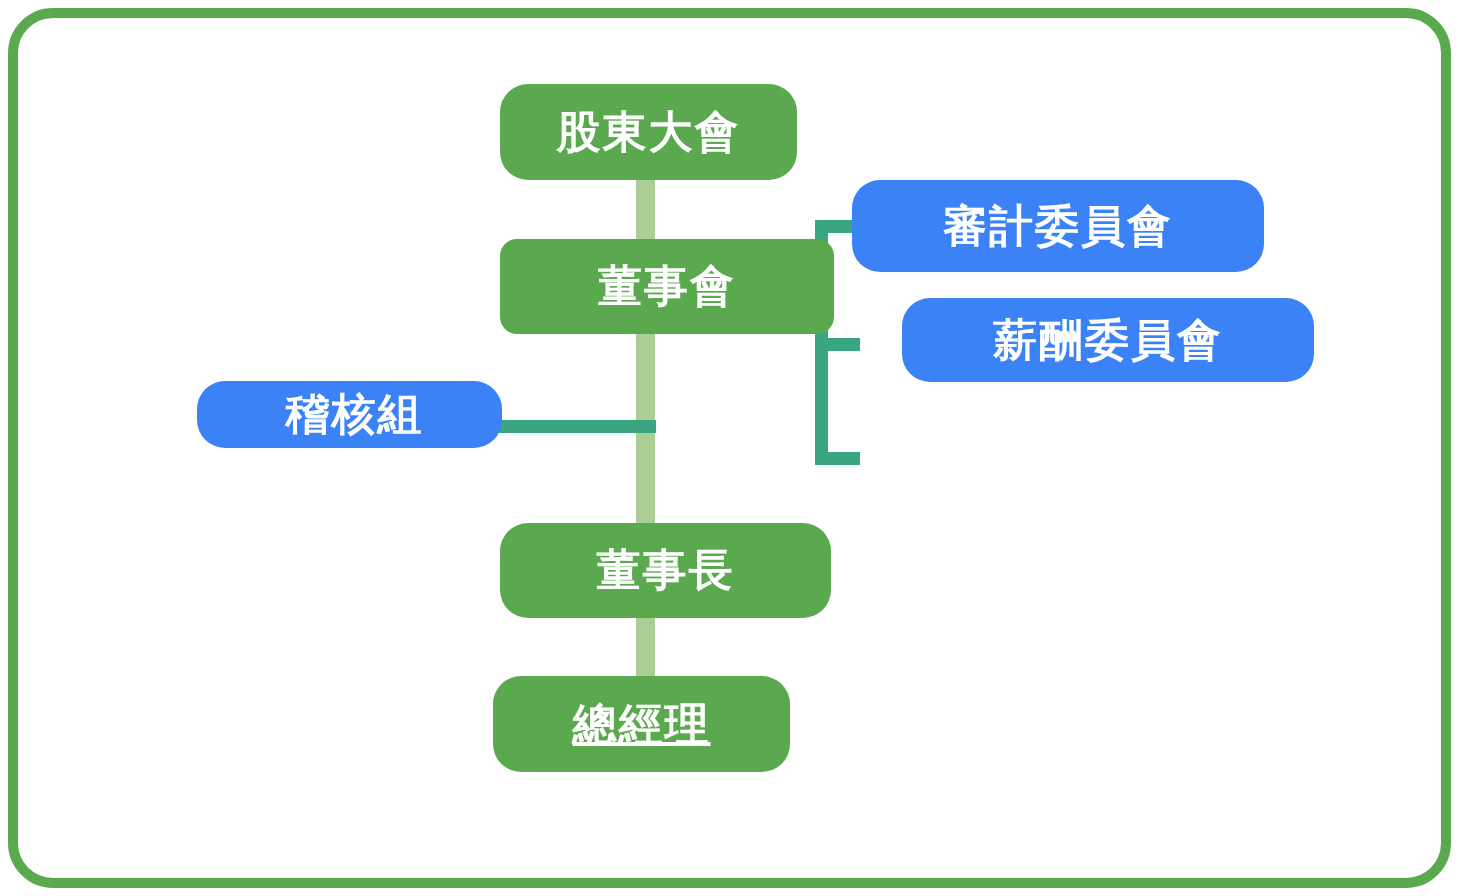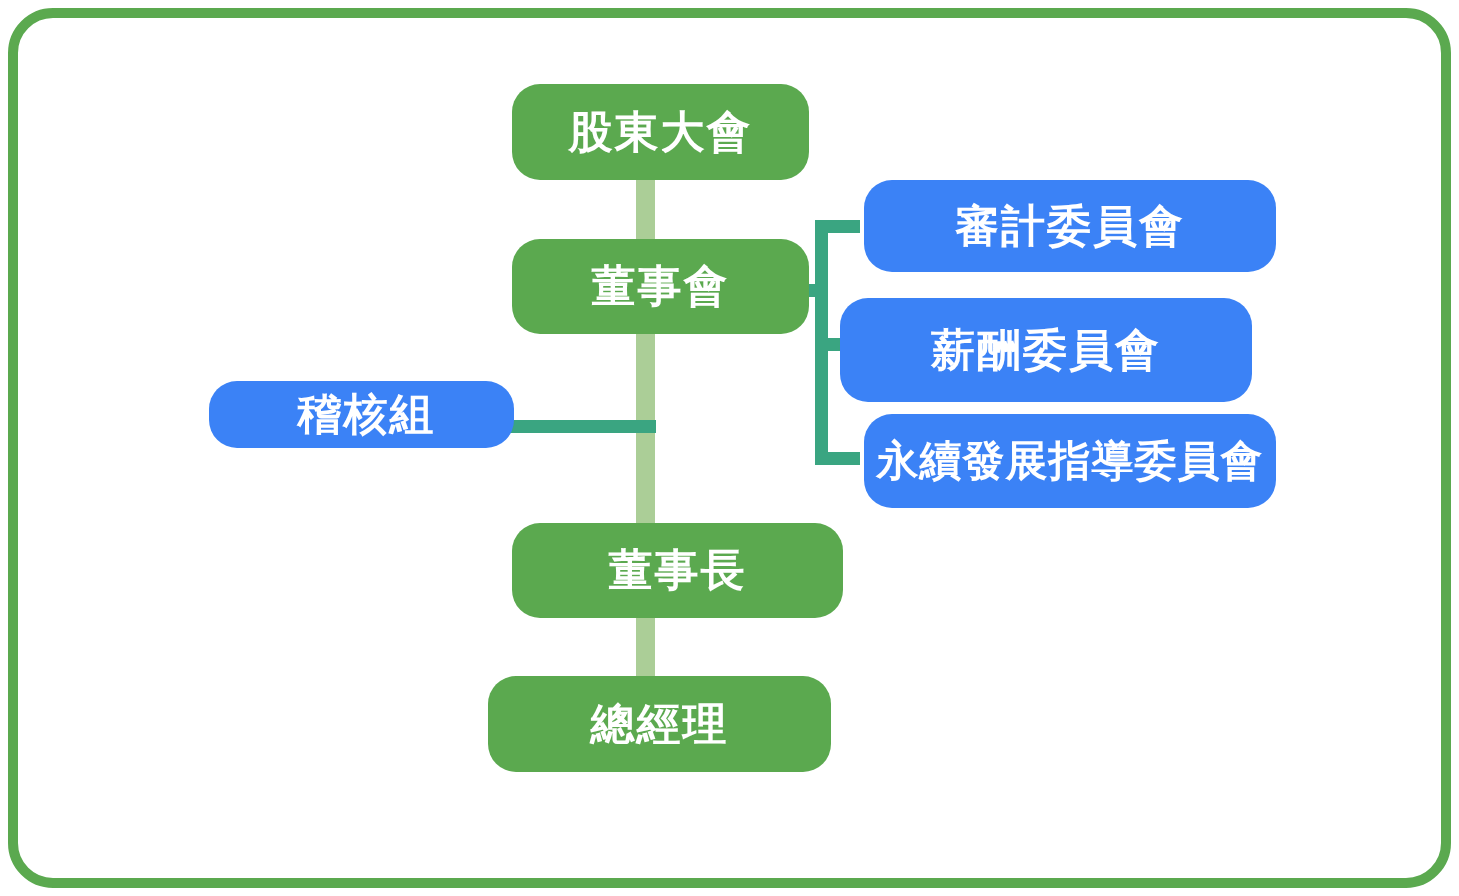--- a/index.html
+++ b/index.html
@@ -29,42 +29,41 @@
     align-items: center;
     justify-content: center;
     color: #ffffff;
     font-weight: bold;
     font-size: 44px;
     letter-spacing: 2px;
     border-radius: 28px;
     z-index: 3;
     text-align: center;
     white-space: nowrap;
-    margin-left: 12px;
   }
   .node.green { background: #5BA94F; }
   .node.teal  { background: #3b82f6; }
   .node.small-text { font-size: 42px; letter-spacing: 1px; }
 
   .line {
     position: absolute;
   }
   .line.pale { background: #ABCE97; z-index: 1; }
   .line.teal { background: #3AA581; z-index: 2; }
 
   
   #node-shareholders { left: 500px; top: 84px;  width: 297px; height: 96px; }
-  #node-board        { left: 500px; top: 239px; width: 297px; height: 95px; }
+  #node-board        { left: 500px; top: 239px; width: 334px; height: 95px; border-radius: 17px; }
   #node-chairman     { left: 500px; top: 523px; width: 331px; height: 95px; }
-  #node-president    { left: 476px; top: 676px; width: 343px; height: 96px; }
+  #node-president    { left: 493px; top: 676px; width: 297px; height: 96px; text-decoration: underline; }
 
   
   #node-audit-office { left: 197px; top: 381px; width: 295px; height: 67px; padding-left: 10px; }
   #node-audit-committee          { left: 852px; top: 180px; width: 412px; height: 92px; }
-  #node-compensation-committee   { left: 828px; top: 298px; width: 412px; height: 104px; }
+  #node-compensation-committee   { left: 902px; top: 298px; width: 412px; height: 84px; }
   #node-sustainability-committee { left: 852px; top: 414px; width: 412px; height: 94px; }
 
   
   #line-main-vertical   { left: 636px; top: 130px; width: 19px;  height: 572px; }
   #line-audit-office    { left: 460px; top: 420px; width: 196px; height: 13px; }
   #line-board-arm       { left: 780px; top: 284px; width: 46px;  height: 13px; }
   #line-bracket-vertical{ left: 815px; top: 220px; width: 13px;  height: 245px; }
   #line-stub-audit      { left: 815px; top: 220px; width: 45px;  height: 13px; }
   #line-stub-comp       { left: 815px; top: 338px; width: 45px;  height: 13px; }
   #line-stub-sust       { left: 815px; top: 452px; width: 45px;  height: 13px; }
@@ -91,15 +90,14 @@
   <div class="node green" id="node-chairman">董事長</div>
 
   <div class="node green" id="node-president">總經理</div>
 
   <div class="node teal" id="node-audit-office">稽核組</div>
 
   <div class="node teal" id="node-audit-committee">審計委員會</div>
 
   <div class="node teal" id="node-compensation-committee">薪酬委員會</div>
 
-  <div class="node teal small-text" id="node-sustainability-committee">永續發展指導委員會</div>
 
 </div>
 
 </body></html>

